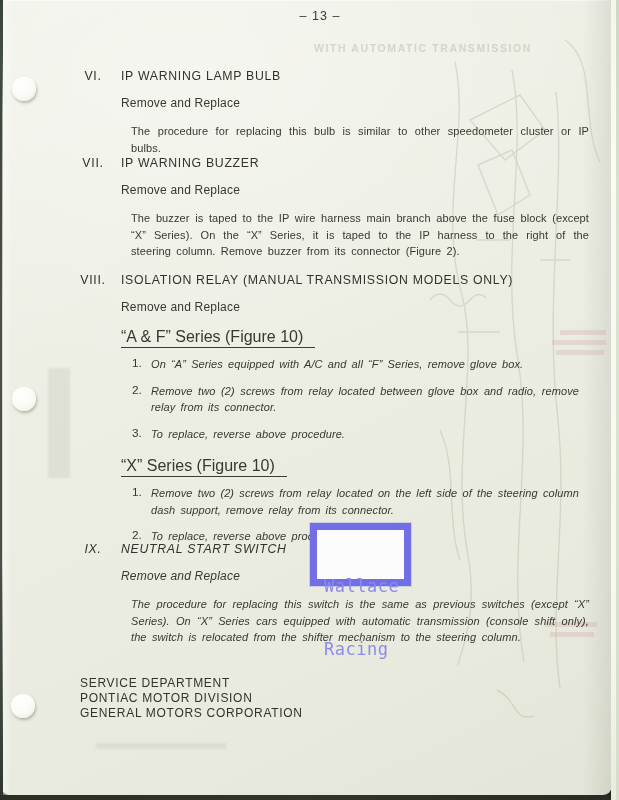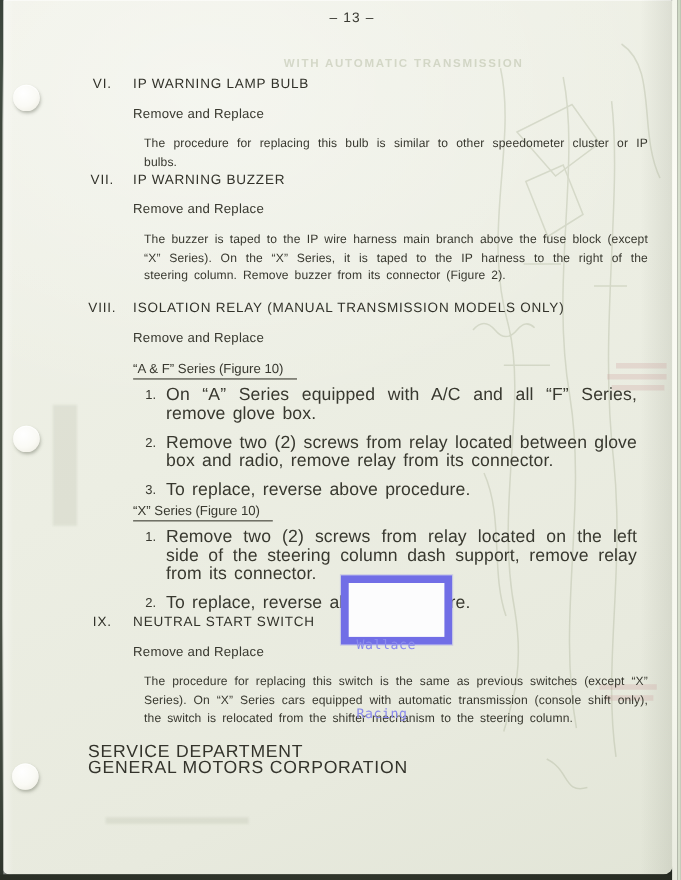--- a/index.html
+++ b/index.html
@@ -58,24 +58,25 @@
     position: absolute; width: 24px; height: 24px; border-radius: 50%;
     background: radial-gradient(circle at 38% 32%, #ffffff 0%, #fafaf5 55%, #eceadf 100%);
     box-shadow: 1px 2px 3px rgba(70,75,58,0.35), inset 0 1px 1px rgba(255,255,255,0.9);
   }
   .punch-1 { left: 12px; top: 77px; }
   .punch-2 { left: 12px; top: 387px; }
   .punch-3 { left: 11px; top: 694px; }
   
   .ghost-svg { position: absolute; left: 0; top: 0; pointer-events: none; }
   .ghost-title {
-    position: absolute; left: 258px; top: 52px; width: 330px;
+    position: absolute; left: 258px; top: 42px; width: 330px;
     font-size: 10.5px; letter-spacing: 1.6px; font-weight: bold;
     color: rgba(146,156,122,0.32);
     filter: blur(0.4px);
+    text-align: center;
   }
   .ghost-smudge {
     position: absolute; background: rgba(150,158,128,0.16);
     filter: blur(1px);
   }
   
   .pageno {
     position: absolute; left: 0; top: 9px; width: 640px;
     text-align: center; font-size: 12.5px; letter-spacing: 1px;
     color: #3a3a32; font-weight: 500;
@@ -83,49 +84,49 @@
   .sec { position: absolute; left: 74px; width: 506px; color: #38382f; }
   .sec-head { display: flex; font-size: 12.3px; letter-spacing: 0.7px; font-weight: 500; color: #32322a; }
   .numeral { width: 38px; text-align: center; padding-right: 9px; flex: none; }
   .title { flex: 1; }
   .sub { margin: 13px 0 0 47px; font-size: 12px; letter-spacing: 0.2px; }
   .para {
     margin: 13px 0 0 57px; width: 458px;
     font-size: 11px; line-height: 16.5px;
     text-align: justify; word-spacing: 2.2px; letter-spacing: 0.1px;
   }
-  .subhead { margin: 14px 0 0 47px; font-size: 12px; }
+  .subhead { margin: 14px 0 0 47px; font-size: 16px; }
   .subhead span { border-bottom: 1.2px solid #3c3c33; padding-right: 12px; padding-bottom: 2px; }
   .item { display: flex; margin: 10px 0 0 58px; width: 447px; }
   .item-num { width: 19px; flex: none; font-size: 11.8px; }
   .item-body {
-    flex: 1; font-size: 16px; line-height: 16.5px;
-    text-align: justify; word-spacing: 2px; letter-spacing: 0.1px;
+    flex: 1; font-size: 11px; line-height: 16.5px;
+    text-align: justify; word-spacing: 2px; letter-spacing: 0.1px; font-style: italic;
   }
   .sec-6 { top: 69px; }
   .sec-7 { top: 156px; }
   .sec-8 { top: 273px; }
   .sec-8x { top: 441px; }
-  .sec-9 { top: 558px; }
+  .sec-9 { top: 542px; font-style: italic; }
   .footer {
     position: absolute; left: 80px; top: 676px;
-    font-size: 16px; line-height: 15px; letter-spacing: 0.7px;
+    font-size: 12px; line-height: 15px; letter-spacing: 0.7px;
     color: #33332b; font-weight: 500;
   }
   
   .stamp {
     position: absolute; left: 310px; top: 523px;
     width: 87px; height: 49px;
     border: 7px solid #716ee6;
     background: #fcfcfd;
     box-shadow: 0 0 0 1px rgba(113,110,230,0.25);
   }
   .stamp-text {
     font-family: "DejaVu Sans Mono", monospace;
-    font-size: 12px; line-height: 21px;
+    font-size: 17px; line-height: 21px;
     color: #8b8bec; letter-spacing: 0.5px;
     padding: 4px 0 0 7px; white-space: pre;
   }
 </style>
 </head>
 <body>
 
 <div class="scan">
 
   <div class="paper"></div>
@@ -224,20 +225,21 @@
 
   <div class="stamp">
     <div class="stamp-text">
       <div>Wallace</div>
       <div>Racing</div>
     </div>
   </div>
 
   <div class="footer">
     <div>SERVICE DEPARTMENT</div>
+    <div>PONTIAC MOTOR DIVISION</div>
     <div>GENERAL MOTORS CORPORATION</div>
   </div>
 
   <div class="edge-left"></div>
   <div class="edge-bottom"></div>
   <div class="strip-white"></div>
   <div class="strip-green"></div>
 
   <div class="punch punch-1"></div>
   <div class="punch punch-2"></div>

